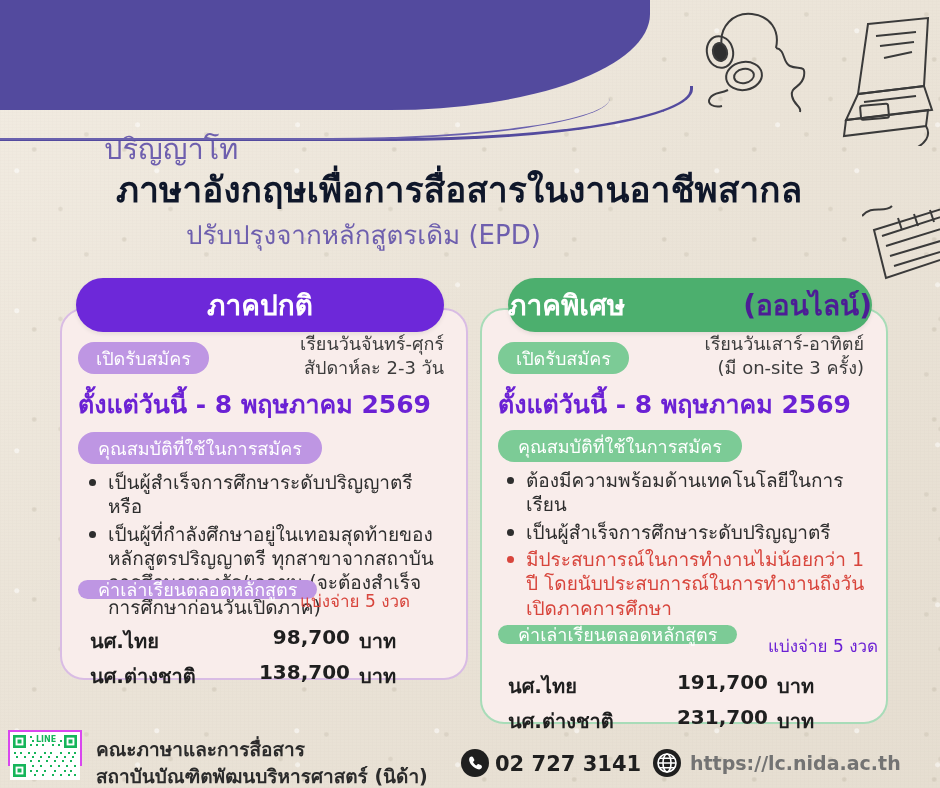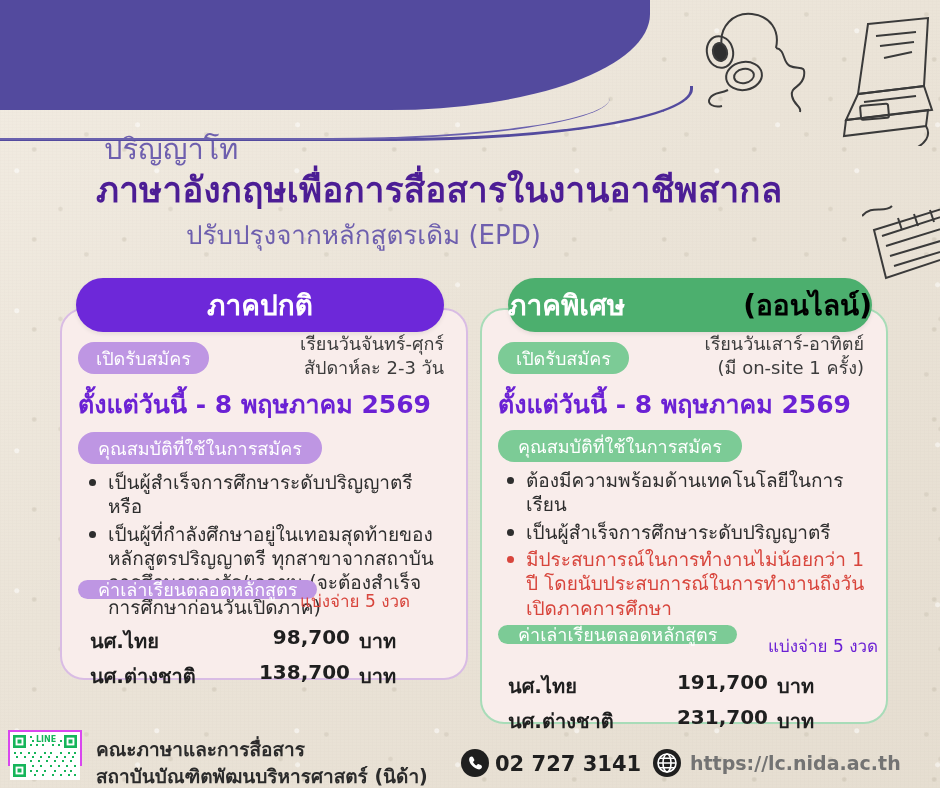--- a/index.html
+++ b/index.html
@@ -64,22 +64,22 @@
   .d-head{left:688px;top:4px;}
   .d-laptop{left:820px;top:14px;}
   .d-keyboard{left:862px;top:196px;}
 
   
   .deg{
     position:absolute;left:104px;top:126px;
     font-size:29px;color:#6e5fae;
   }
   .prog{
-    position:absolute;left:96px;top:162px;
-    font-size:35px;font-weight:bold;color:#4c1d95;letter-spacing:.2px;
+    position:absolute;left:116px;top:162px;
+    font-size:35px;font-weight:bold;color:#0f172a;letter-spacing:.2px;
   }
   .prog-sub{
     position:absolute;left:186px;top:214px;
     font-size:26px;color:#6e5fae;
   }
 
   
   .card{
     position:absolute;top:308px;
     border-radius:24px;
@@ -89,21 +89,21 @@
   .card-right{left:480px;width:404px;height:412px;border:2px solid #A8DCB8;}
 
   .pill-head{
     position:absolute;top:278px;height:54px;border-radius:28px;
     display:flex;align-items:center;justify-content:center;
     font-size:28px;font-weight:bold;color:#fff;z-index:4;
     box-shadow:0 2px 4px rgba(0,0,0,.08);
   }
   .ph-left{left:76px;width:368px;background:#6d28d9;}
   .ph-right{left:508px;width:364px;background:#4CAF6E;justify-content:space-between;}
-  .ph-right .paren{color:#000000;margin-left:8px;}
+  .ph-right .paren{color:#4c1d95;margin-left:8px;}
 
   .badge{
     position:absolute;height:32px;border-radius:17px;
     display:flex;align-items:center;justify-content:center;
     color:#fff;font-size:18px;padding:0 18px;box-sizing:border-box;
   }
   .b-purple{background:#BE96E3;}
   .b-green{background:#7CCB96;}
 
   .sched{
@@ -233,21 +233,21 @@
 </div>
 
 <div class="card card-right"></div>
 <div class="pill-head ph-right">
   <span>ภาคพิเศษ</span>
   <span class="paren">(ออนไลน์)</span>
 </div>
 <div class="badge b-green" style="left:498px;top:342px;">เปิดรับสมัคร</div>
 <div class="sched" style="left:648px;top:332px;width:216px;">
   <div>เรียนวันเสาร์-อาทิตย์</div>
-  <div>(มี on-site 1 ครั้ง)</div>
+  <div>(มี on-site 3 ครั้ง)</div>
 </div>
 <div class="date-line" style="left:498px;top:384px;">ตั้งแต่วันนี้ - 8 พฤษภาคม 2569</div>
 <div class="qual-pill b-green" style="left:498px;top:430px;">คุณสมบัติที่ใช้ในการสมัคร</div>
 <ul class="bullets" style="left:500px;top:468px;width:374px;">
   <li>ต้องมีความพร้อมด้านเทคโนโลยีในการเรียน</li>
   <li>เป็นผู้สำเร็จการศึกษาระดับปริญญาตรี</li>
   <li class="red">มีประสบการณ์ในการทำงานไม่น้อยกว่า 1 ปี โดยนับประสบการณ์ในการทำงานถึงวันเปิดภาคการศึกษา</li>
 </ul>
 <div class="fee-pill b-green" style="left:498px;top:625px;">ค่าเล่าเรียนตลอดหลักสูตร</div>
 <div class="fee-note fn-purple" style="left:768px;top:632px;">แบ่งจ่าย 5 งวด</div>

